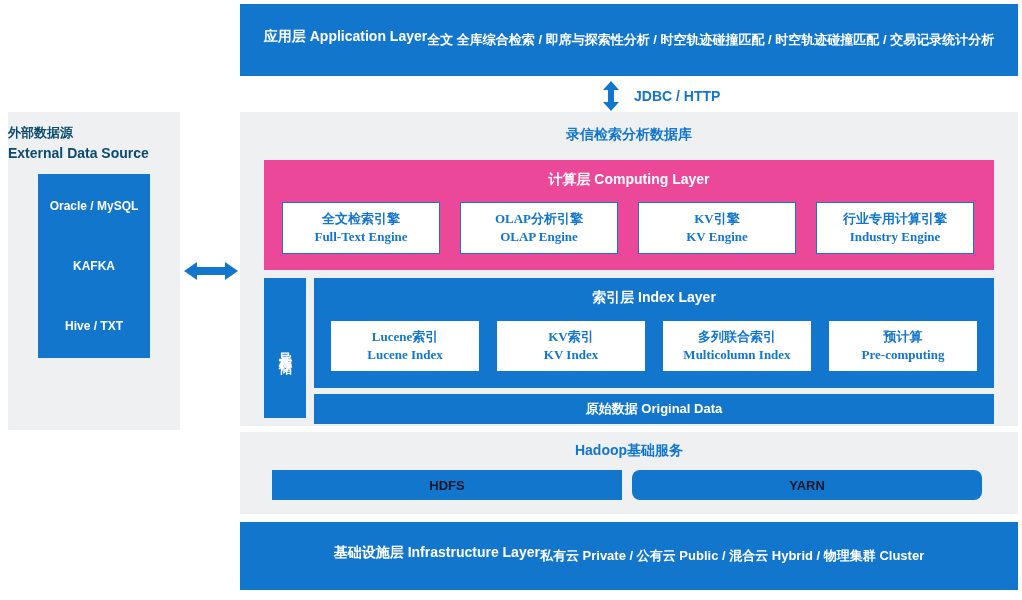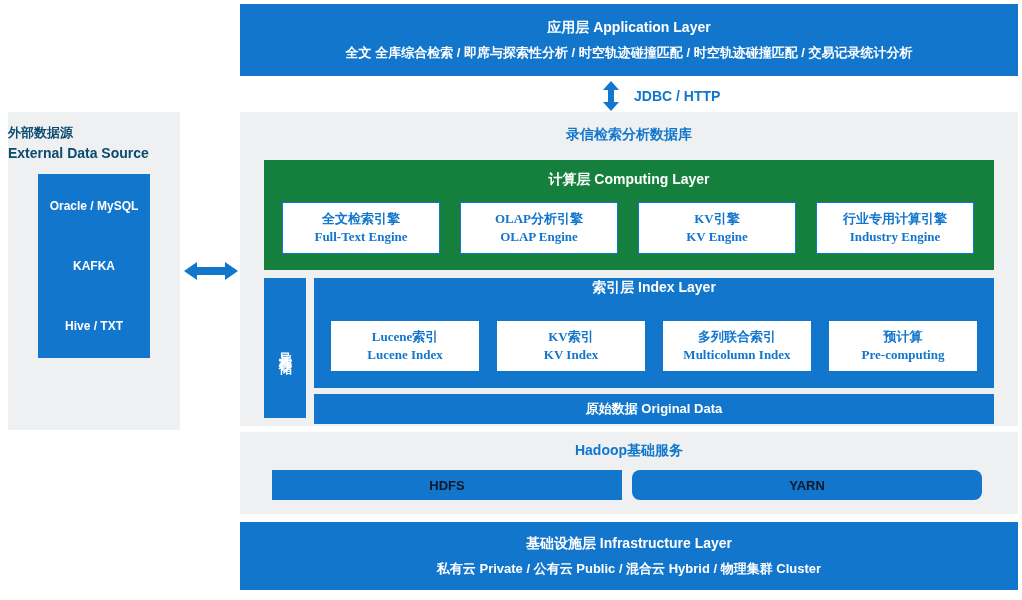--- a/index.html
+++ b/index.html
@@ -18,21 +18,21 @@
     position: relative;
     width: 1022px;
     height: 600px;
   }
 
   
   .blue-box {
     background: #1276cd;
     color: #ffffff;
     display: flex;
-    flex-direction: column;
+    flex-direction: row;
     align-items: center;
     justify-content: center;
     text-align: center;
     box-sizing: border-box;
   }
   .white-box {
     background: #ffffff;
     border: 1px solid #1276cd;
     color: #1276cd;
     display: flex;
@@ -141,21 +141,21 @@
     padding-top: 14px;
   }
 
   
   #computing-layer {
     position: absolute;
     left: 24px;
     top: 48px;
     width: 730px;
     height: 110px;
-    background: #15803d;
+    background: #ec4899;
     box-sizing: border-box;
   }
   #computing-title {
     color: #ffffff;
     text-align: center;
     font-weight: bold;
     font-size: 14px;
     padding-top: 11px;
   }
   .comp-item {
@@ -200,21 +200,21 @@
     width: 680px;
     height: 110px;
     background: #1276cd;
     box-sizing: border-box;
   }
   #index-title {
     color: #ffffff;
     text-align: center;
     font-weight: bold;
     font-size: 14px;
-    padding-top: 1px;
+    padding-top: 11px;
   }
   .idx-item {
     position: absolute;
     top: 42px;
     width: 150px;
     height: 52px;
     font-size: 13px;
     line-height: 1.35;
   }
   #idx-0 { left: 16px; }

